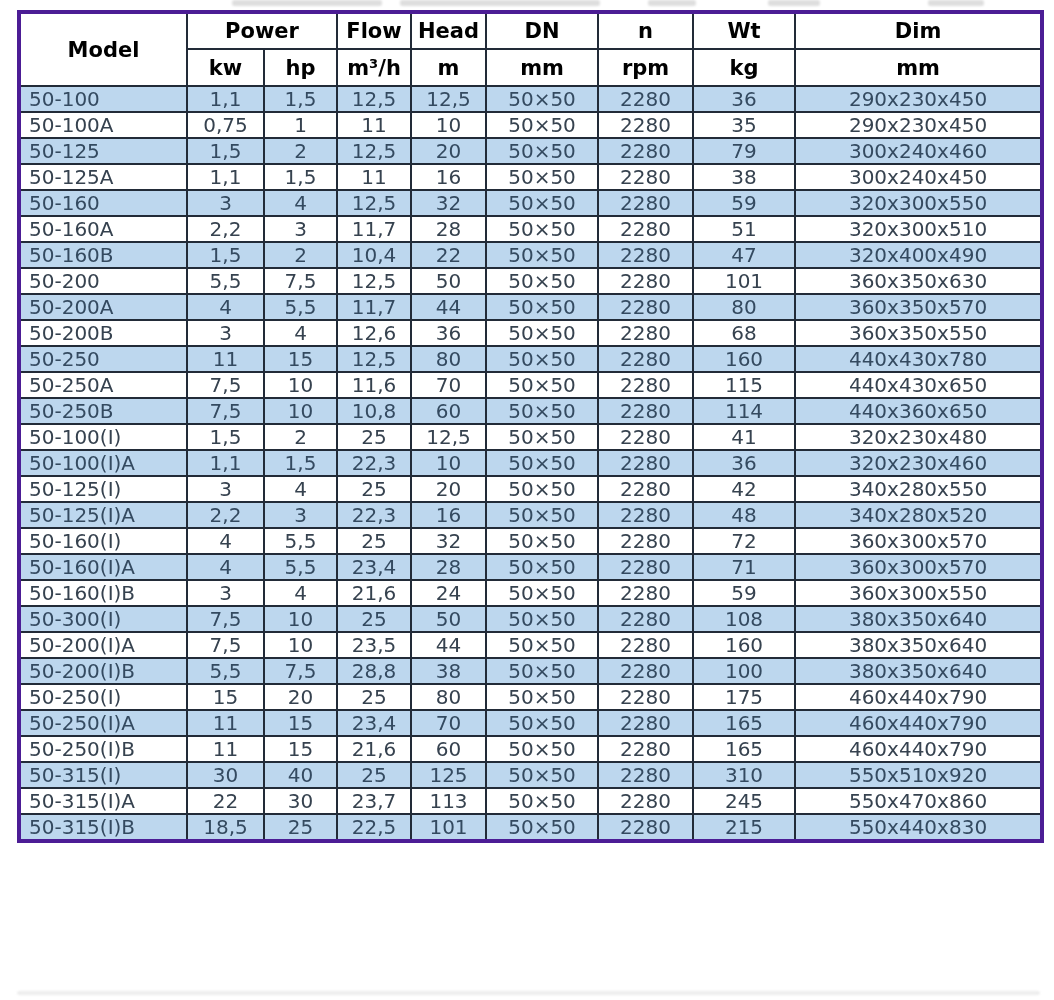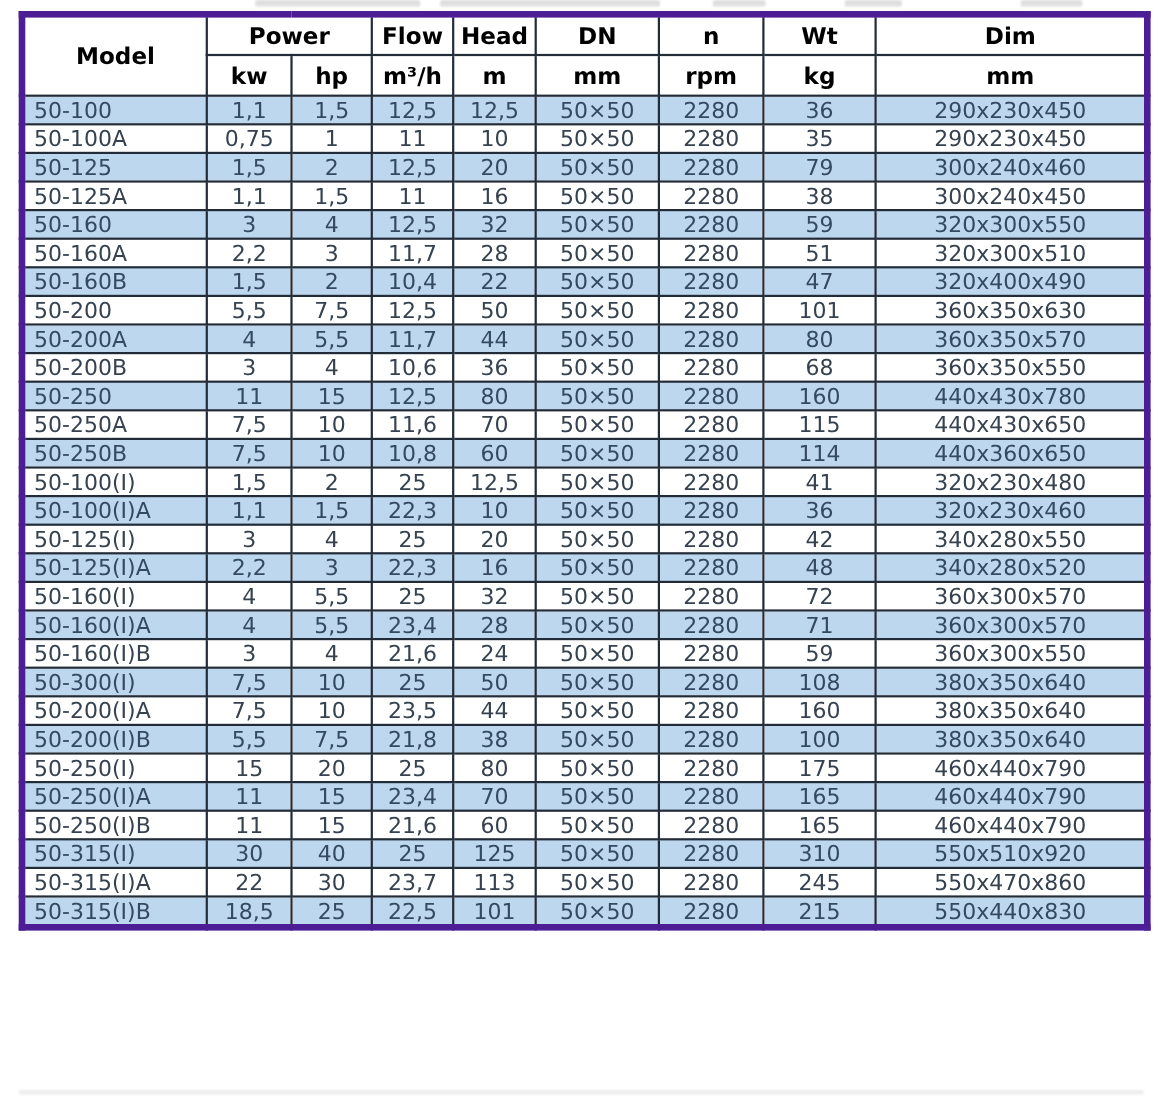--- a/index.html
+++ b/index.html
@@ -24,21 +24,21 @@
     border-radius: 2px;
   }
 
   table.spec-table {
     position: absolute;
     left: 17px;
     top: 10px;
     width: 1023px;
     border-collapse: collapse;
     table-layout: fixed;
-    border: 6px solid #4c1d95;
+    border: 4px solid #4c1d95;
   }
   .spec-table th,
   .spec-table td {
     border: 2px solid #222b38;
     white-space: nowrap;
     overflow: hidden;
     padding: 0;
   }
   .spec-table thead tr { height: 37px; }
   .spec-table tbody tr { height: 17px; }
@@ -206,21 +206,21 @@
         <td>44</td>
         <td>50×50</td>
         <td>2280</td>
         <td>80</td>
         <td>360x350x570</td>
       </tr>
       <tr class="white">
         <td class="model">50-200B</td>
         <td>3</td>
         <td>4</td>
-        <td>10,6</td>
+        <td>12,6</td>
         <td>36</td>
         <td>50×50</td>
         <td>2280</td>
         <td>68</td>
         <td>360x350x550</td>
       </tr>
       <tr class="blue">
         <td class="model">50-250</td>
         <td>11</td>
         <td>15</td>
@@ -349,21 +349,21 @@
         <td>44</td>
         <td>50×50</td>
         <td>2280</td>
         <td>160</td>
         <td>380x350x640</td>
       </tr>
       <tr class="blue">
         <td class="model">50-200(I)B</td>
         <td>5,5</td>
         <td>7,5</td>
-        <td>21,8</td>
+        <td>28,8</td>
         <td>38</td>
         <td>50×50</td>
         <td>2280</td>
         <td>100</td>
         <td>380x350x640</td>
       </tr>
       <tr class="white">
         <td class="model">50-250(I)</td>
         <td>15</td>
         <td>20</td>

